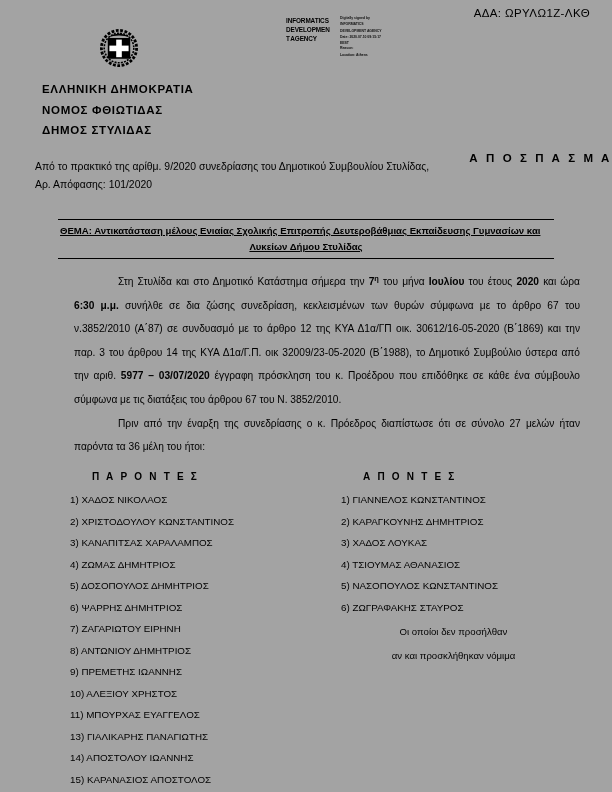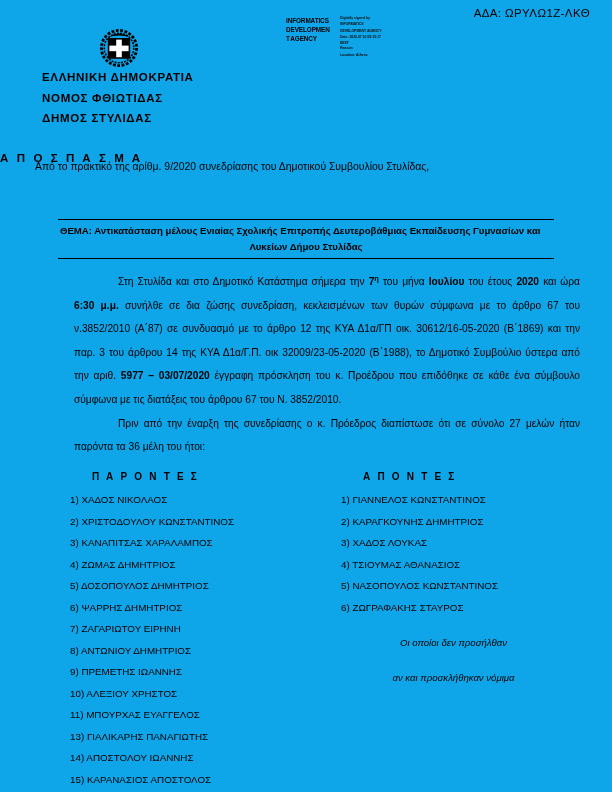--- a/index.html
+++ b/index.html
@@ -8,21 +8,21 @@
     background: #ffffff;
   }
   body {
     font-family: "Liberation Sans", sans-serif;
     color: #000000;
   }
   .page {
     position: relative;
     width: 612px;
     height: 792px;
-    background: #0ea5e9;
+    background: #a3a3a3;
     overflow: hidden;
     box-sizing: border-box;
   }
 
   
   .ada-line {
     position: absolute;
     top: 7px;
     left: 0;
     right: 22px;
@@ -66,34 +66,34 @@
     left: 99px;
     top: 26px;
     width: 40px;
     height: 42px;
   }
 
   
   .authority {
     position: absolute;
     left: 42px;
-    top: 67px;
+    top: 79px;
     font-size: 11.5px;
     font-weight: bold;
     line-height: 20.5px;
     letter-spacing: 0.7px;
   }
 
   
   .doc-title {
     position: absolute;
     left: 0;
     right: 0;
     top: 152px;
-    text-align: left;
+    text-align: right;
     font-size: 11.5px;
     font-weight: bold;
     letter-spacing: 2.6px;
   }
   .meeting-ref {
     position: absolute;
     left: 35px;
     top: 158px;
     font-size: 10.4px;
     line-height: 17.5px;
@@ -103,20 +103,21 @@
   
   .subject-box {
     position: absolute;
     left: 58px;
     top: 219px;
     width: 496px;
     border-top: 1.6px solid #000;
     border-bottom: 1.6px solid #000;
     padding: 3px 2px 4px 2px;
     box-sizing: border-box;
+    text-decoration: underline;
   }
   .subject-line {
     font-size: 9.6px;
     font-weight: bold;
     line-height: 15.5px;
     text-align: center;
   }
   .subject-line.first { text-align: left; }
 
   
@@ -153,25 +154,24 @@
     padding-left: 22px;
     margin-top: 48px;
   }
   .att-item {
     font-size: 9.8px;
     line-height: 21.5px;
     white-space: nowrap;
   }
   .att-note {
     font-size: 9.6px;
-    font-style: italic;
     line-height: 20px;
     text-align: center;
     padding-right: 14px;
-    margin-top: 15px;
+    margin-top: 4px;
   }
 </style>
 </head>
 <body>
 
 <div class="page">
 
   <div class="ada-line">ΑΔΑ: ΩΡΥΛΩ1Ζ-ΛΚΘ</div>
 
   <div class="sig-stamp">
@@ -206,20 +206,21 @@
 
   <div class="authority">
     <div>ΕΛΛΗΝΙΚΗ ΔΗΜΟΚΡΑΤΙΑ</div>
     <div>ΝΟΜΟΣ ΦΘΙΩΤΙΔΑΣ</div>
     <div>ΔΗΜΟΣ ΣΤΥΛΙΔΑΣ</div>
   </div>
 
   <div class="doc-title">Α Π Ο Σ Π Α Σ Μ Α</div>
   <div class="meeting-ref">
     <div>Από το πρακτικό της αρίθμ. 9/2020 συνεδρίασης του Δημοτικού Συμβουλίου Στυλίδας,</div>
+    <div>Αρ. Απόφασης: 101/2020</div>
   </div>
 
   <div class="subject-box">
     <div class="subject-line first">ΘΕΜΑ: Αντικατάσταση μέλους Ενιαίας Σχολικής Επιτροπής Δευτεροβάθμιας Εκπαίδευσης Γυμνασίων  και</div>
     <div class="subject-line">Λυκείων Δήμου Στυλίδας</div>
   </div>
 
   <div class="body-block">
     <p class="indent"><span>Στη Στυλίδα και στο Δημοτικό Κατάστημα σήμερα την </span><b>7</b><b class="sup">η</b><span> του μήνα </span><b>Ιουλίου</b><span> του έτους </span><b>2020</b><span>  και ώρα </span><b>6:30 μ.μ.</b><span>  συνήλθε σε δια ζώσης συνεδρίαση, κεκλεισμένων των θυρών σύμφωνα με το άρθρο 67 του ν.3852/2010 (Α΄87) σε συνδυασμό με το άρθρο 12 της ΚΥΑ Δ1α/ΓΠ οικ. 30612/16-05-2020 (Β΄1869) και την παρ. 3 του άρθρου 14 της ΚΥΑ Δ1α/Γ.Π. οικ 32009/23-05-2020 (Β΄1988),  το Δημοτικό Συμβούλιο ύστερα από την αριθ. </span><b>5977 – 03/07/2020</b><span> έγγραφη πρόσκληση του κ. Προέδρου που επιδόθηκε σε κάθε ένα σύμβουλο σύμφωνα με τις διατάξεις του άρθρου 67 του Ν. 3852/2010.</span></p>
     <p class="indent"><span>Πριν από την έναρξη της συνεδρίασης ο κ. Πρόεδρος διαπίστωσε ότι σε σύνολο </span><span>27</span><span> μελών ήταν παρόντα τα </span><span>36</span><span> μέλη του ήτοι:</span></p>

